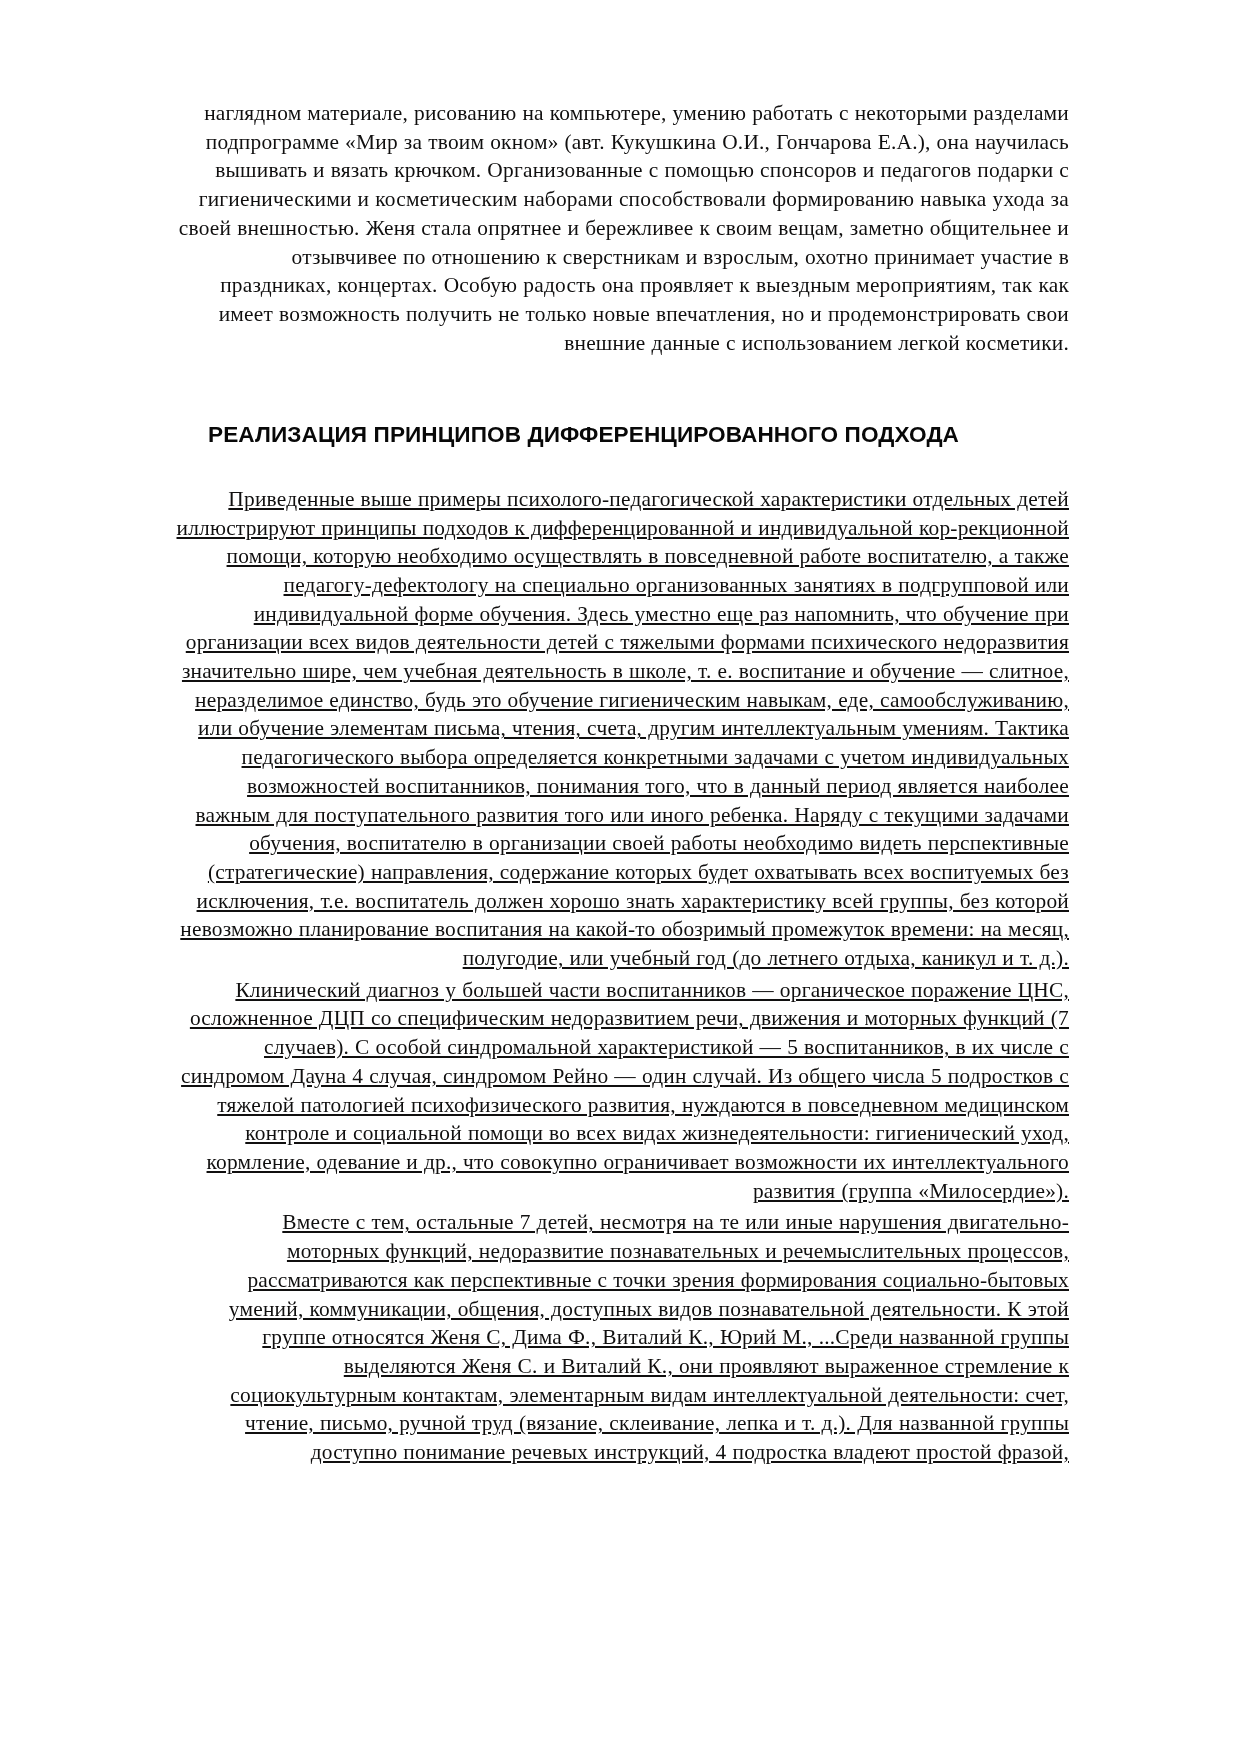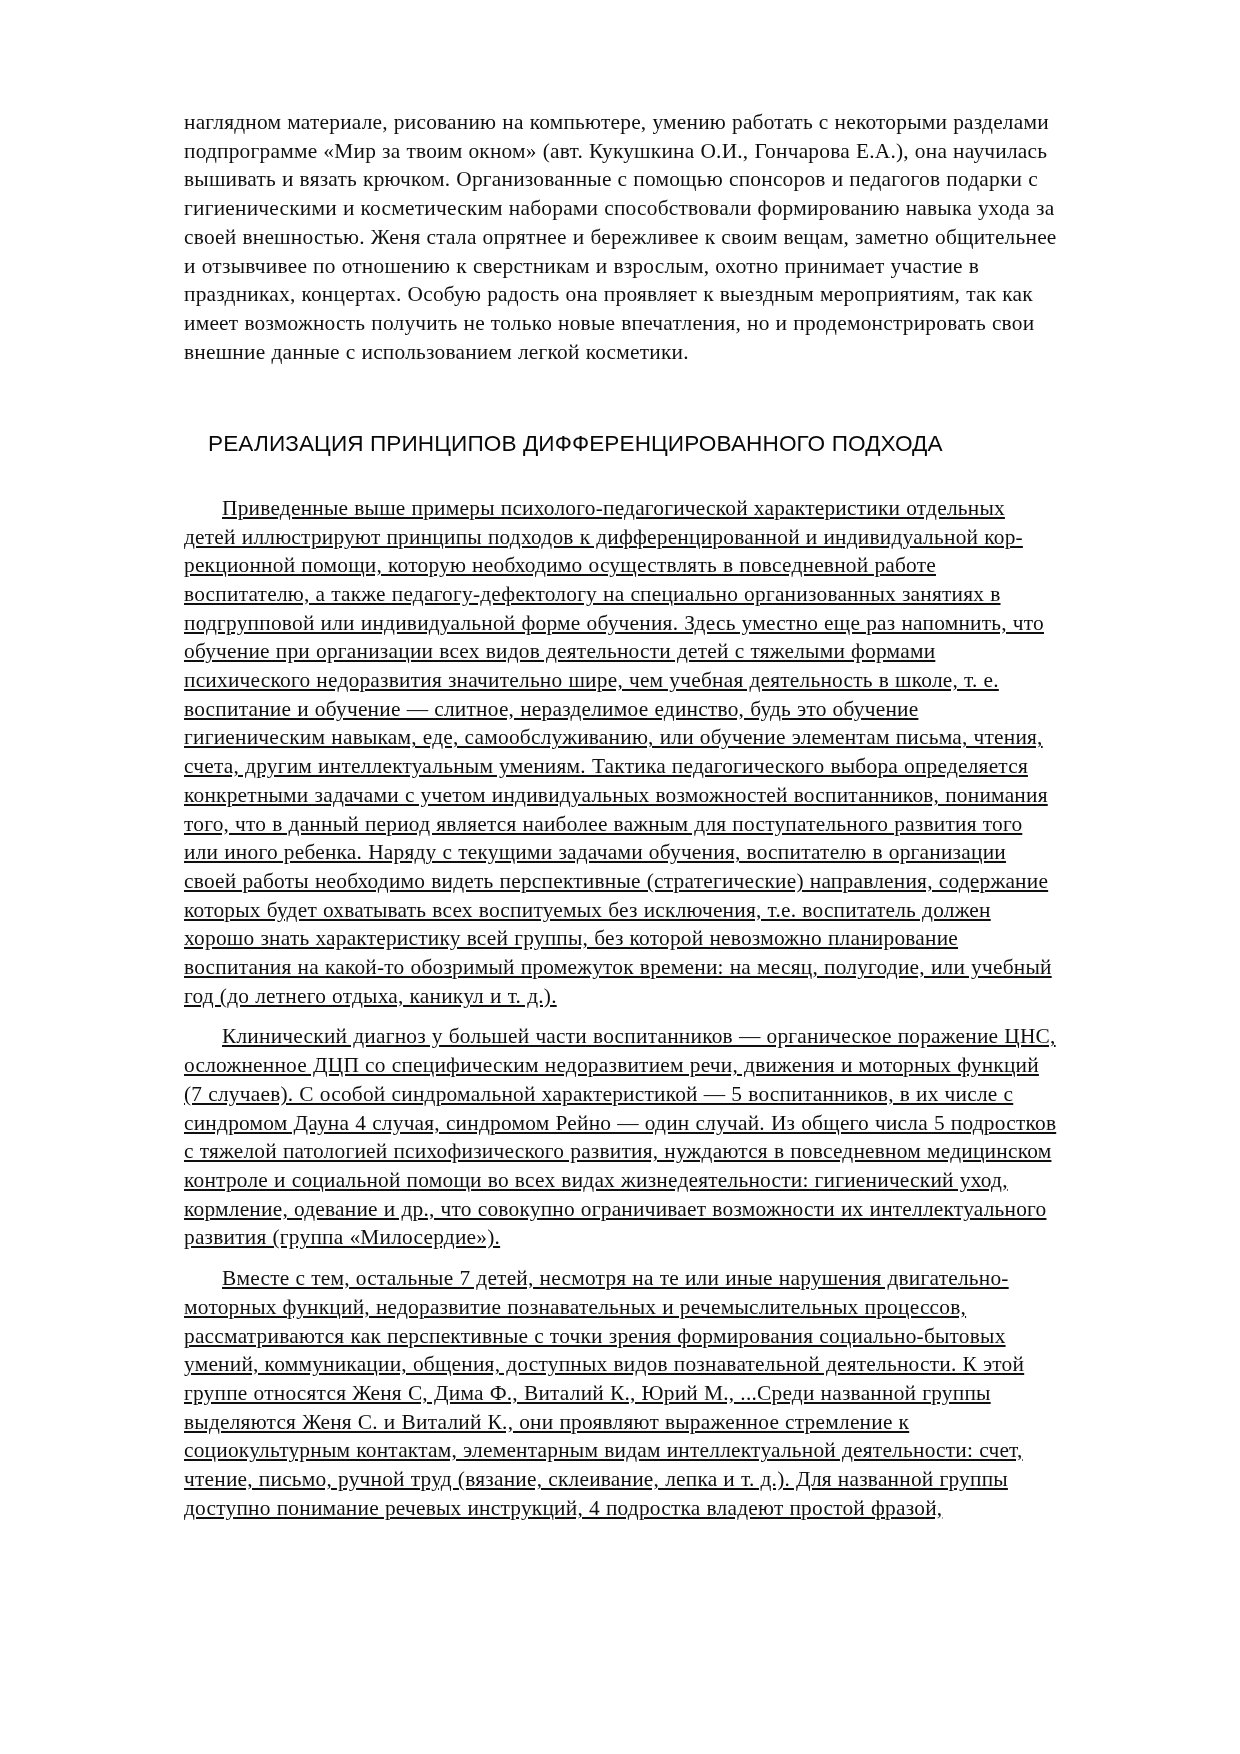--- a/index.html
+++ b/index.html
@@ -29,43 +29,43 @@
     left: 172px;
     top: 96px;
     width: 900px;
   }
 
   
   .para {
     font-family: "Liberation Serif", "DejaVu Serif", serif;
     font-size: 21.4px;
     line-height: 28.7px;
-    text-align: left;
+    text-align: right;
     color: #121111;
-    margin: 12px;
+    margin: 3px;
     letter-spacing: 0.01em;
     word-spacing: 0.02em;
   }
   .para + .para {
     margin-top: 0;
   }
   .para.indent {
     text-indent: 38px;
     text-decoration: underline;
   }
 
   
   .top-block {
     margin-bottom: 0;
   }
 
   
   .section-heading {
     font-family: "Liberation Sans", "DejaVu Sans", sans-serif;
-    font-weight: normal;
+    font-weight: bold;
     font-size: 22.6px;
     line-height: 30.5px;
     color: #0a0a0a;
     margin: 0;
     letter-spacing: 0.004em;
     text-transform: none;
   }
   .heading-wrap {
     margin-top: 63px;
     margin-bottom: 34px;

